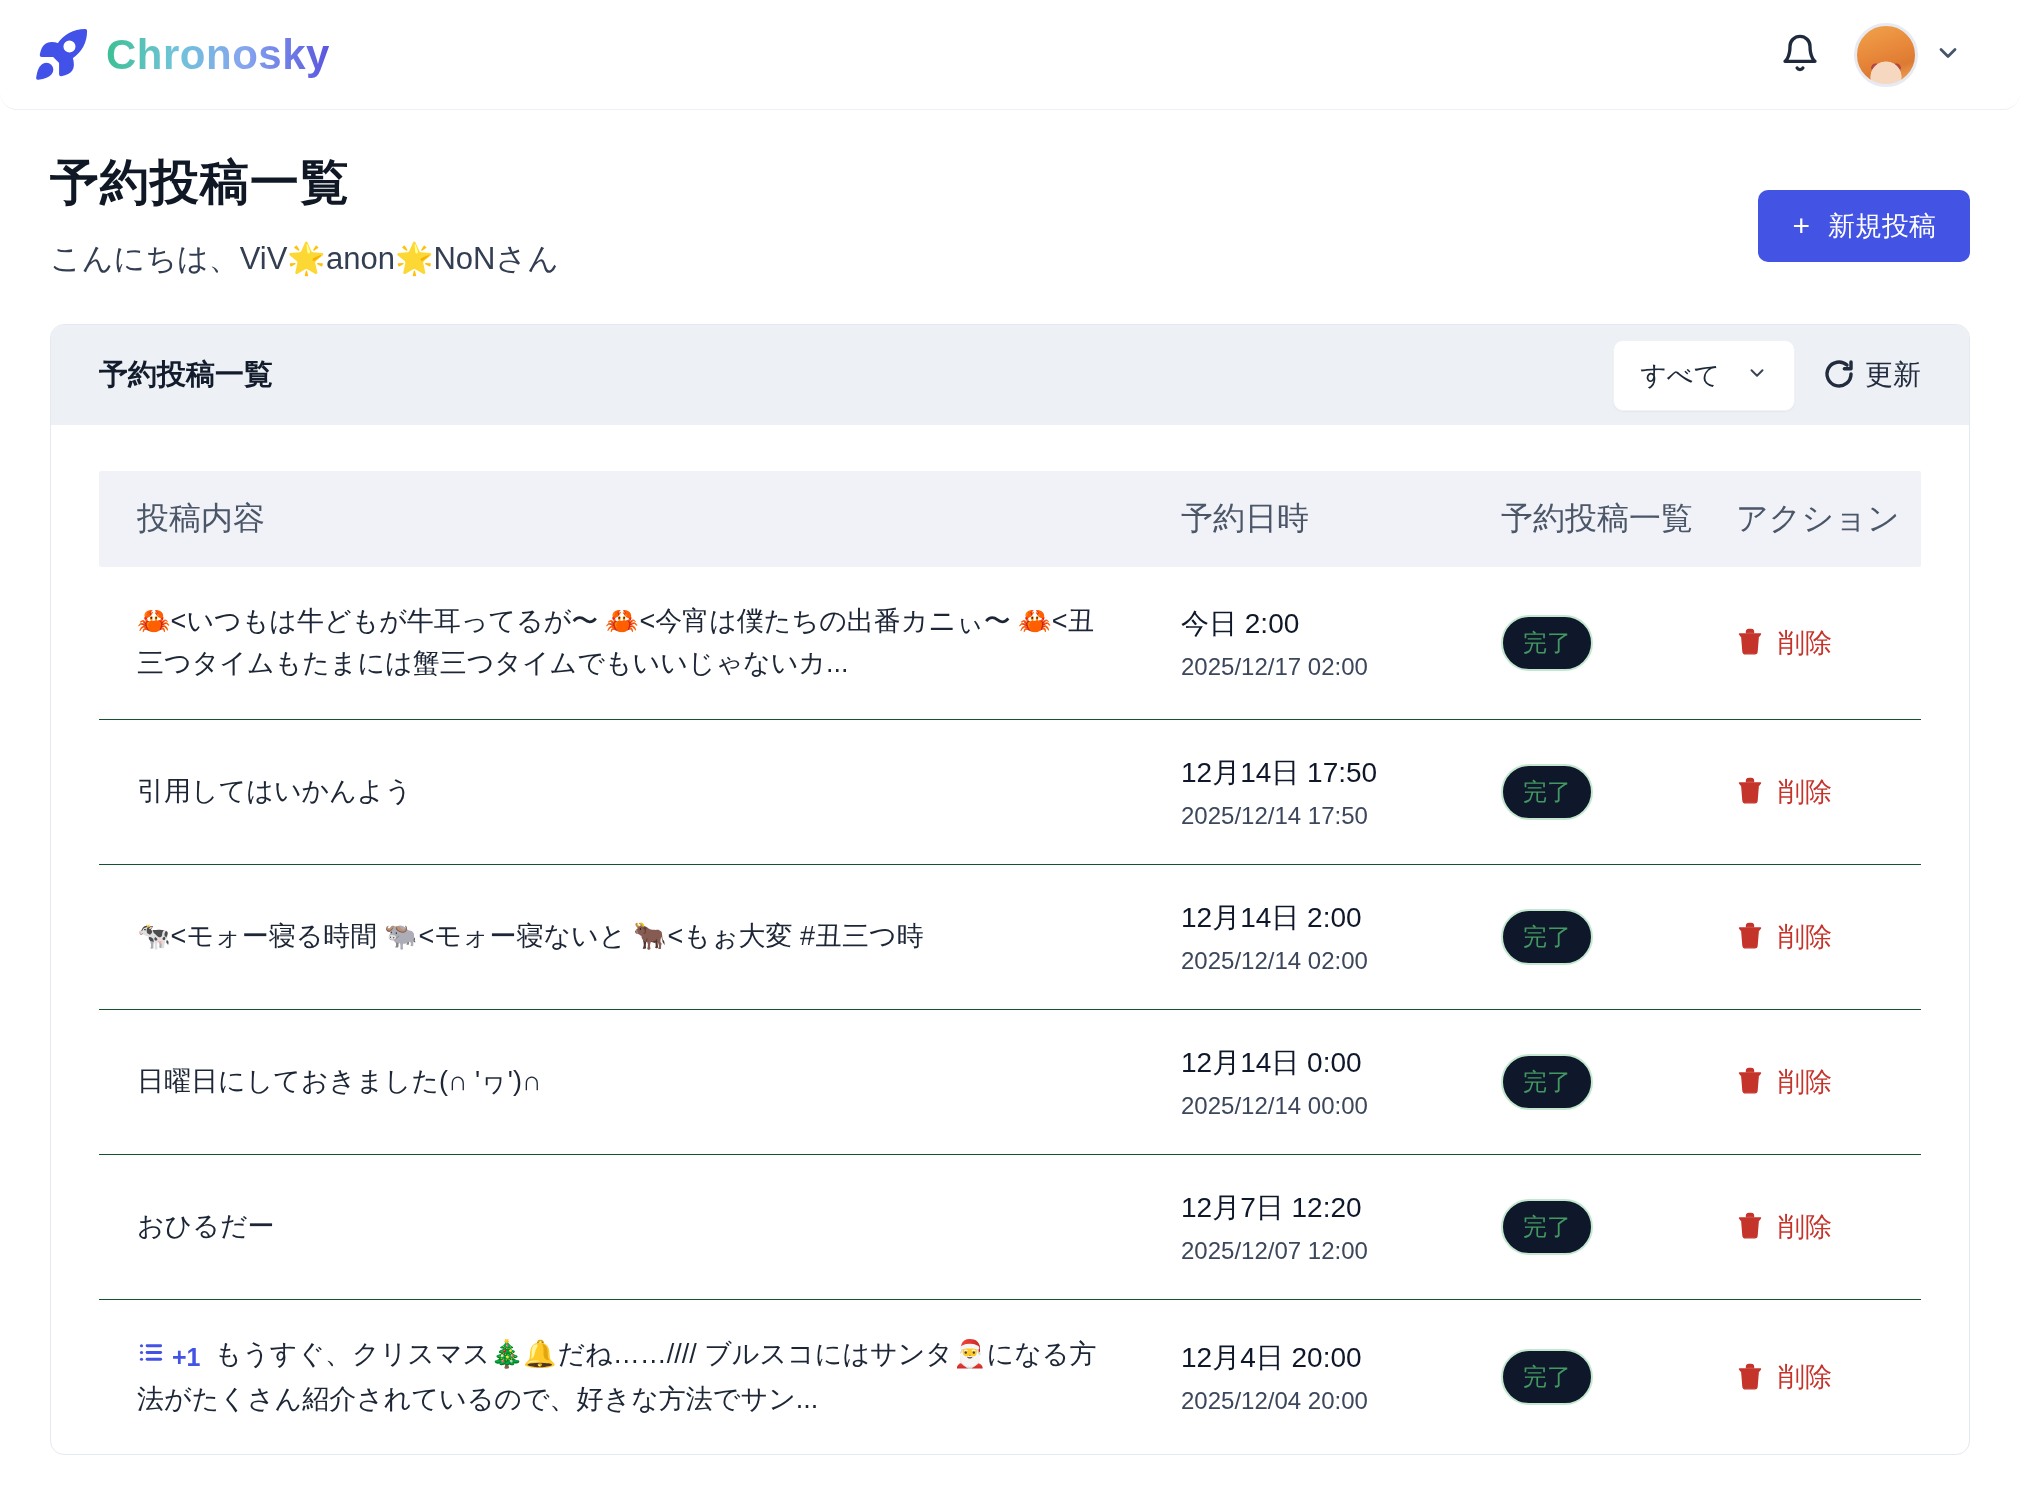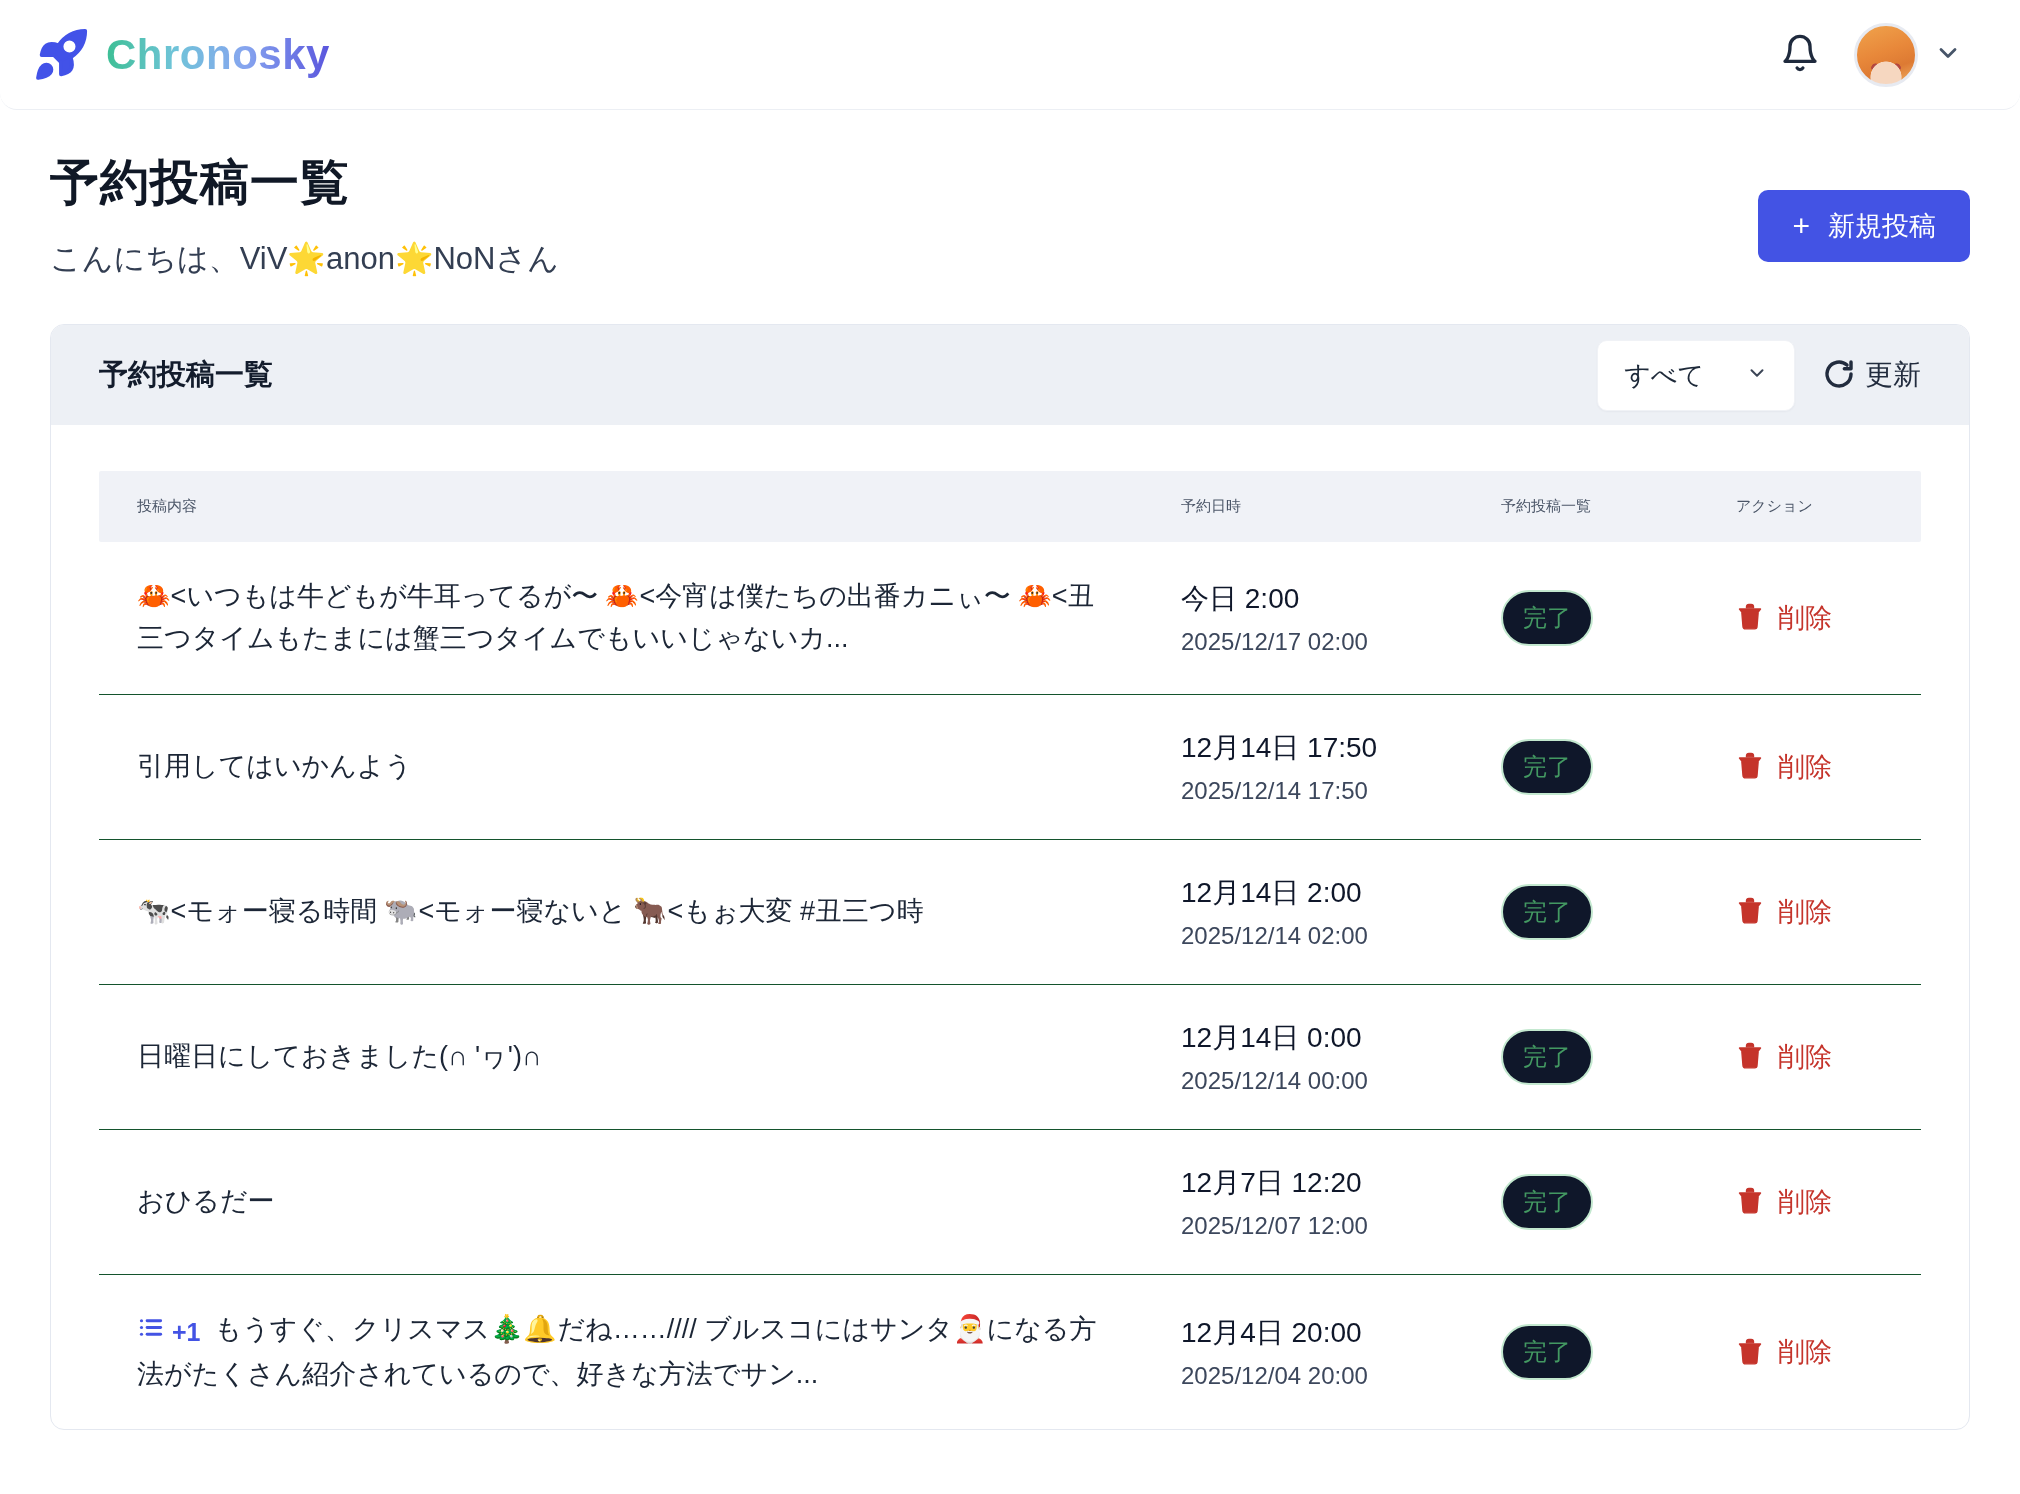--- a/index.html
+++ b/index.html
@@ -33,33 +33,33 @@
     background:#4353e4; color:#ffffff; border:none; border-radius:10px;
     padding:18px 34px; font-size:27px; cursor:pointer; font-family:inherit; }
   .plus-glyph { font-size:30px; line-height:1; }
 
   
   .card { margin-top:44px; border:1px solid #e4e8f0; border-radius:14px; overflow:hidden; background:#fff; }
   .card-header { background:#edf0f5; padding:0 48px; height:100px;
     display:flex; align-items:center; justify-content:space-between; }
   .card-title { font-size:29px; font-weight:bold; color:#131c2c; }
   .card-controls { display:flex; align-items:center; gap:28px; }
-  .filter-select { display:flex; align-items:center; gap:42px; background:#ffffff;
+  .filter-select { display:flex; align-items:center; gap:26px; background:#ffffff;
     border:1px solid #f0f2f6; border-radius:10px; padding:17px 26px; cursor:pointer;
     box-shadow:0 1px 2px rgba(20,30,60,.04); }
   .filter-value { font-size:26px; color:#1d2939; }
   .refresh-btn { display:flex; align-items:center; gap:10px; background:none; border:none;
     cursor:pointer; font-family:inherit; }
   .refresh-label { font-size:28px; color:#222c3e; }
 
   
   .table-wrap { padding:46px 48px 0; }
   .thead { display:flex; align-items:center; background:#f0f2f7; border-radius:2px;
     padding:26px 0; }
-  .th { font-size:15px; color:#4b5668; }
+  .th { font-size:32px; color:#4b5668; }
   .col-content { flex:1; padding-left:38px; padding-right:60px; }
   .col-date    { width:320px; flex:none; }
   .col-status  { width:235px; flex:none; }
   .col-action  { width:185px; flex:none; }
 
   .row { display:flex; align-items:center; padding:34px 0; border-top:1px solid #14532d; }
   .row:first-child { border-top:none; }
   .content-text { font-size:27px; line-height:1.55; color:#1c2636;
     display:-webkit-box; -webkit-line-clamp:2; -webkit-box-orient:vertical; overflow:hidden; }
   .thread-prefix { display:inline-flex; align-items:center; gap:8px; margin-right:14px;

